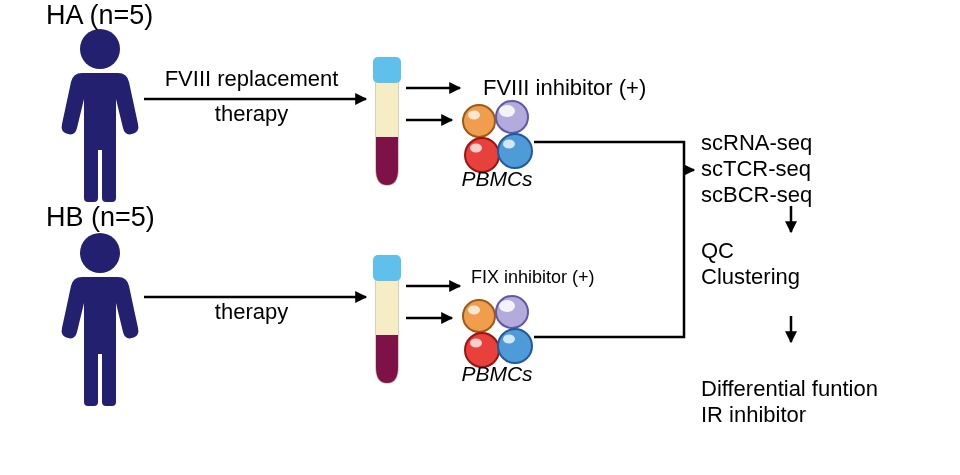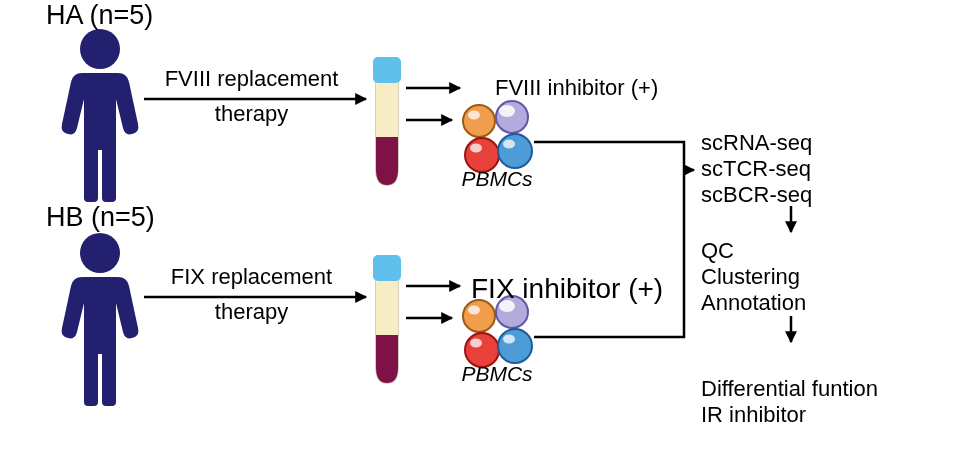--- a/index.html
+++ b/index.html
@@ -9,22 +9,22 @@
   }
   .gfx{position:absolute;left:0;top:0;}
   .label{position:absolute;line-height:1.15;white-space:nowrap;}
   .t-ha{left:2px;top:0;font-size:27px;}
   .t-hb{left:2px;top:202px;font-size:27px;}
   .ther{width:215px;left:100px;text-align:center;font-size:22px;white-space:nowrap;}
   .t-ther1a{top:66px;}
   .t-ther1b{top:101px;}
   .t-ther2a{top:264px;}
   .t-ther2b{top:299px;}
-  .t-inh1{left:451px;top:75px;font-size:22px;}
-  .t-inh2{left:427px;top:273px;font-size:28px;}
+  .t-inh1{left:439px;top:75px;font-size:22px;}
+  .t-inh2{left:427px;top:267px;font-size:18px;}
   .pbmc{left:407px;width:92px;text-align:center;font-size:21px;font-style:italic;}
   .t-pbmc1{top:167px;}
   .t-pbmc2{top:362px;}
   .t-title{left:655px;top:98px;font-size:25px;font-weight:bold;}
   .rline{left:657px;font-size:22px;}
   .r0{top:130px}.r1{top:156px}.r2{top:182px}
   .r3{top:238px}.r4{top:264px}.r5{top:290px}
   .r6{top:350px}.r7{top:376px}.r8{top:402px}
 </style>
 </head>
@@ -103,27 +103,25 @@
     </g>
   </svg>
 
   <div class="label t-ha">HA (n=5)</div>
   <div class="label ther t-ther1a">FVIII replacement</div>
   <div class="label ther t-ther1b">therapy</div>
   <div class="label t-inh1">FVIII inhibitor (+)</div>
   <div class="label pbmc t-pbmc1">PBMCs</div>
 
   <div class="label t-hb">HB (n=5)</div>
-  <div class="label ther t-ther2a">FIX replacement</div>
   <div class="label ther t-ther2b">therapy</div>
   <div class="label t-inh2">FIX inhibitor (+)</div>
   <div class="label pbmc t-pbmc2">PBMCs</div>
 
   <div class="label rline r0">scRNA-seq</div>
   <div class="label rline r1">scTCR-seq</div>
   <div class="label rline r2">scBCR-seq</div>
   <div class="label rline r3">QC</div>
   <div class="label rline r4">Clustering</div>
-  <div class="label rline r5">Annotation</div>
   <div class="label rline r7">Differential funtion</div>
   <div class="label rline r8">IR inhibitor</div>
 
 </div>
 
 </body></html>

